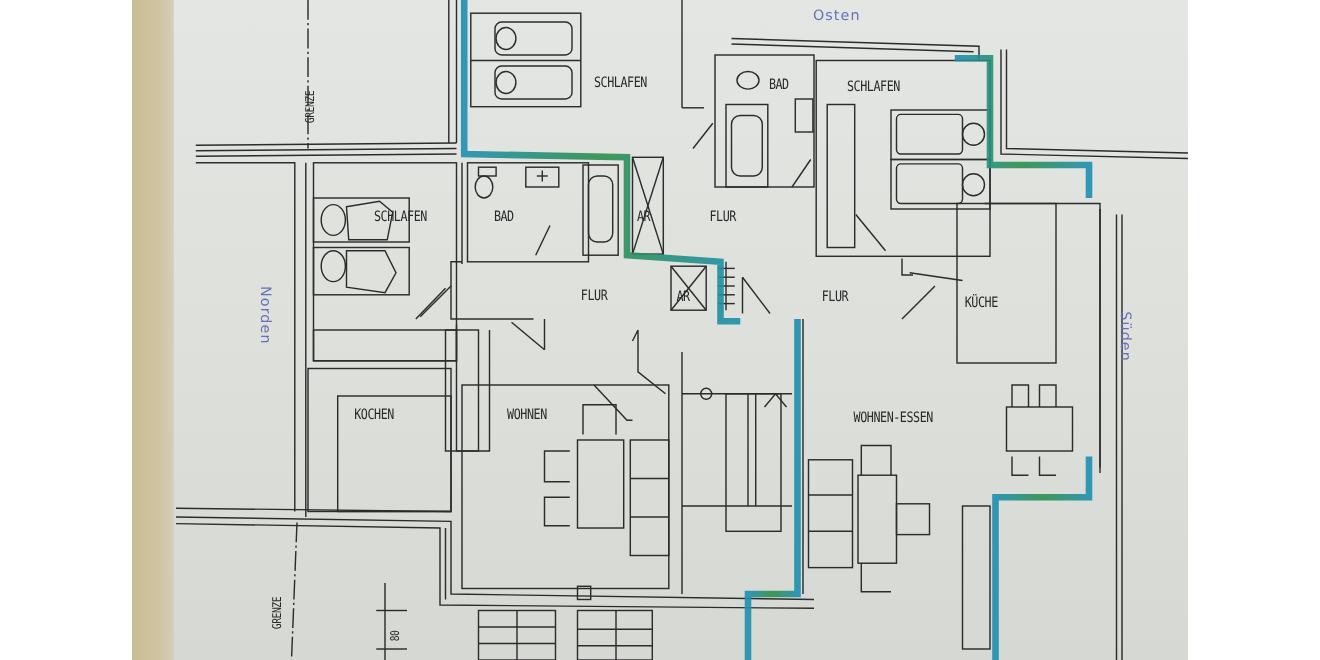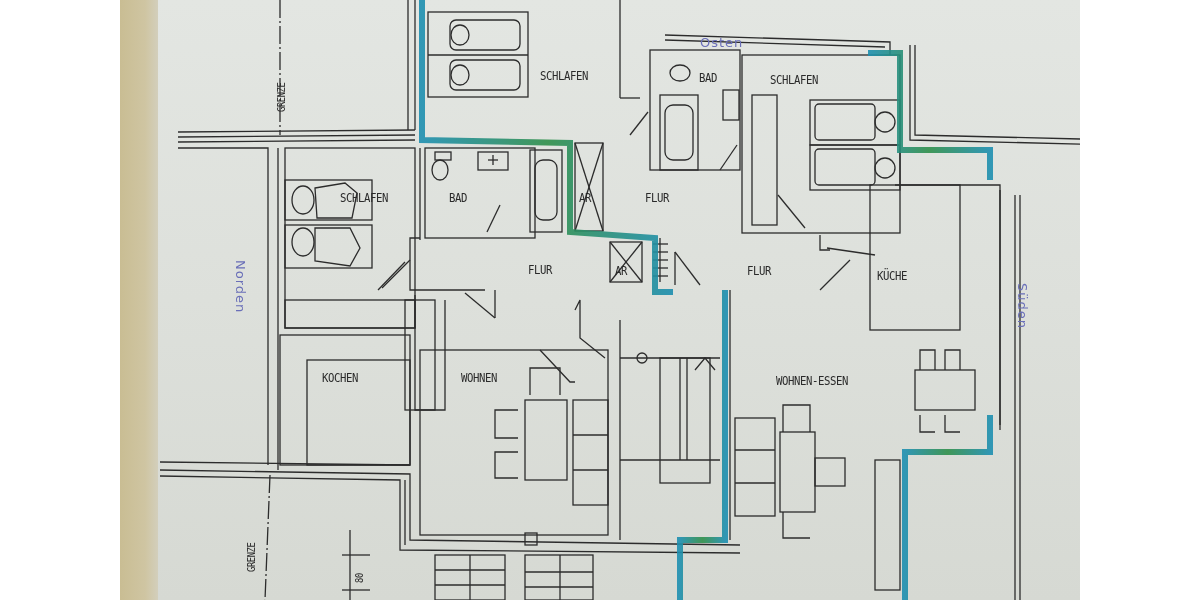--- a/index.html
+++ b/index.html
@@ -210,16 +210,16 @@
   <span class="lbl" style="left:627px;top:263px;">FLUR</span>
   <span class="lbl" style="left:757px;top:268px;">KÜCHE</span>
   <span class="lbl" style="left:202px;top:370px;">KOCHEN</span>
   <span class="lbl" style="left:341px;top:370px;">WOHNEN</span>
   <span class="lbl" style="left:656px;top:373px;">WOHNEN-ESSEN</span>
 
   <span class="lbl vert-up" style="left:155px;top:112px;font-size:11px;">GRENZE</span>
   <span class="lbl vert-up" style="left:125px;top:572px;font-size:11px;">GRENZE</span>
   <span class="lbl vert-up" style="left:233px;top:583px;font-size:11px;">80</span>
 
-  <span class="hand" style="left:580px;top:7px;margin-top:28px;">Osten</span>
+  <span class="hand" style="left:619px;top:7px;">Osten</span>
   <span class="hand vert" style="left:128px;top:260px;">Norden</span>
   <span class="hand vert" style="left:910px;top:283px;">Süden</span>
 </div>
 
 </body></html>

